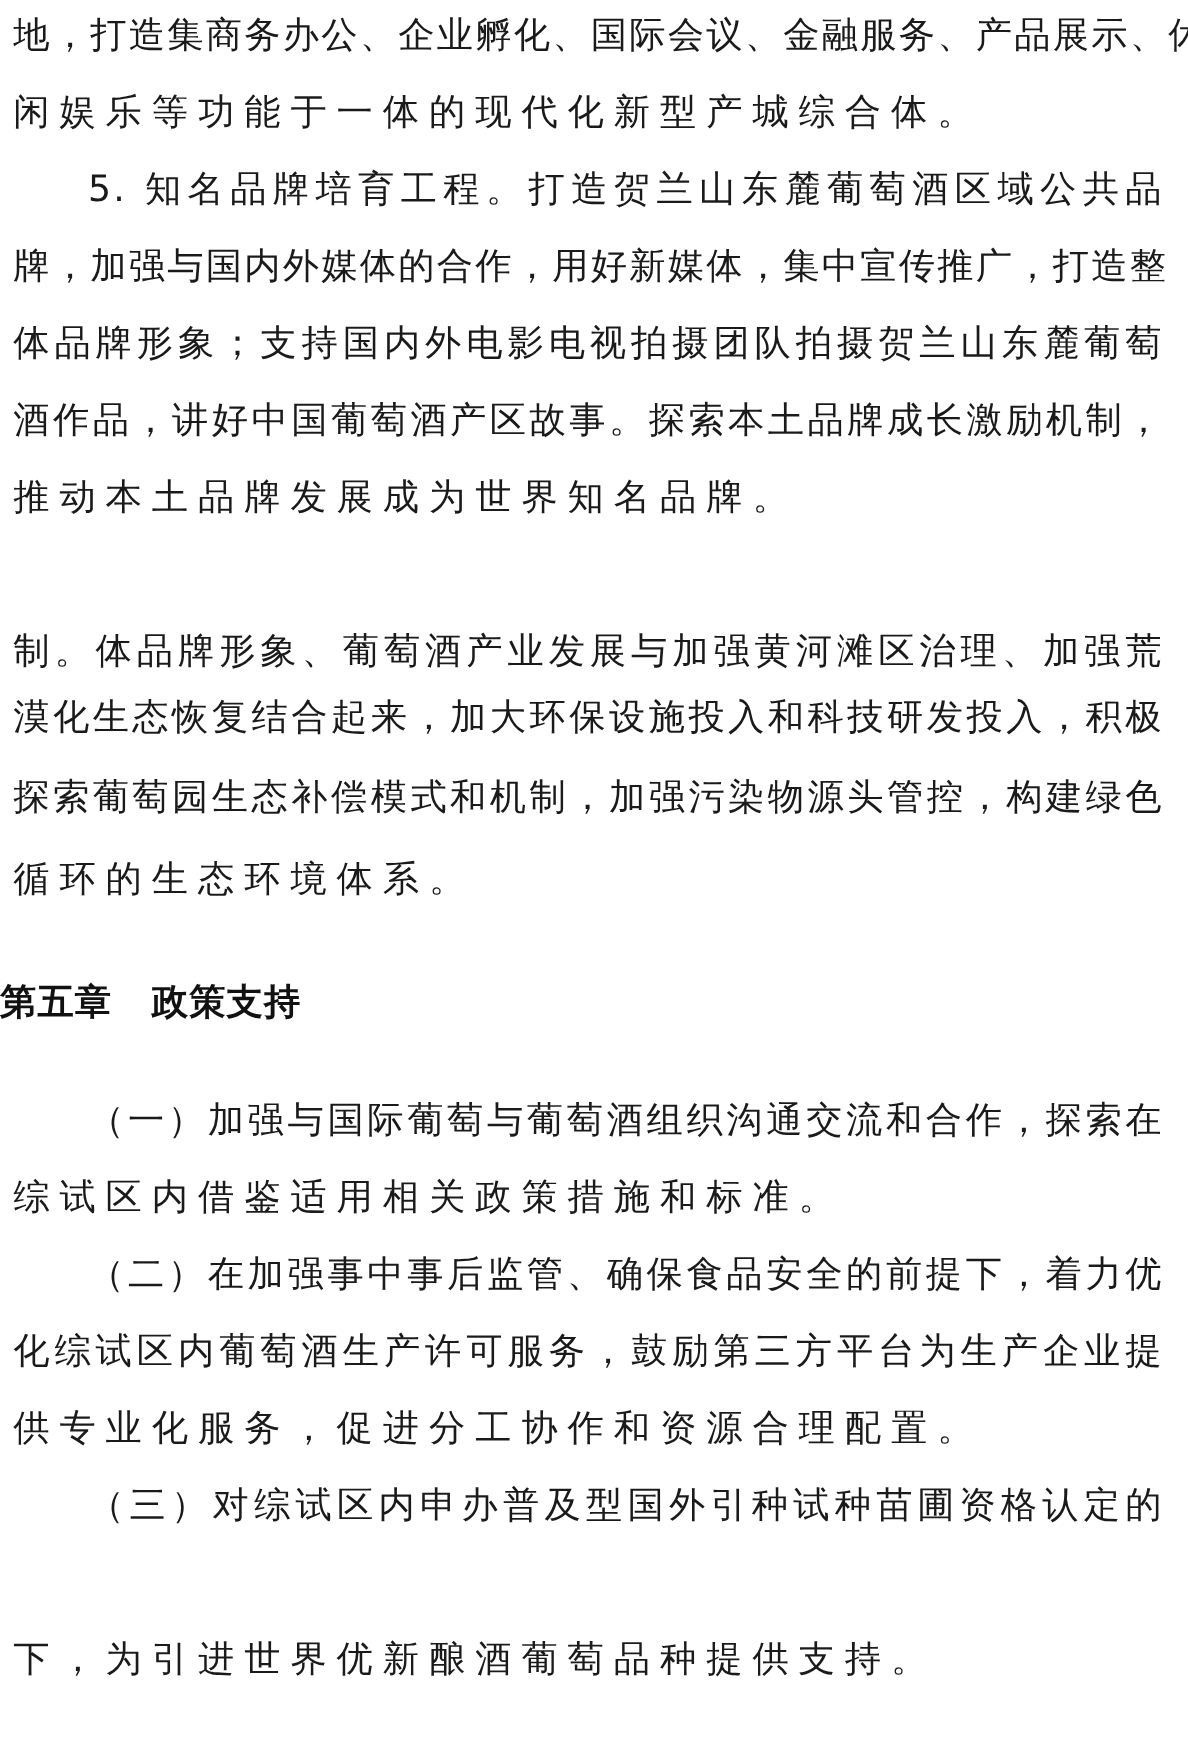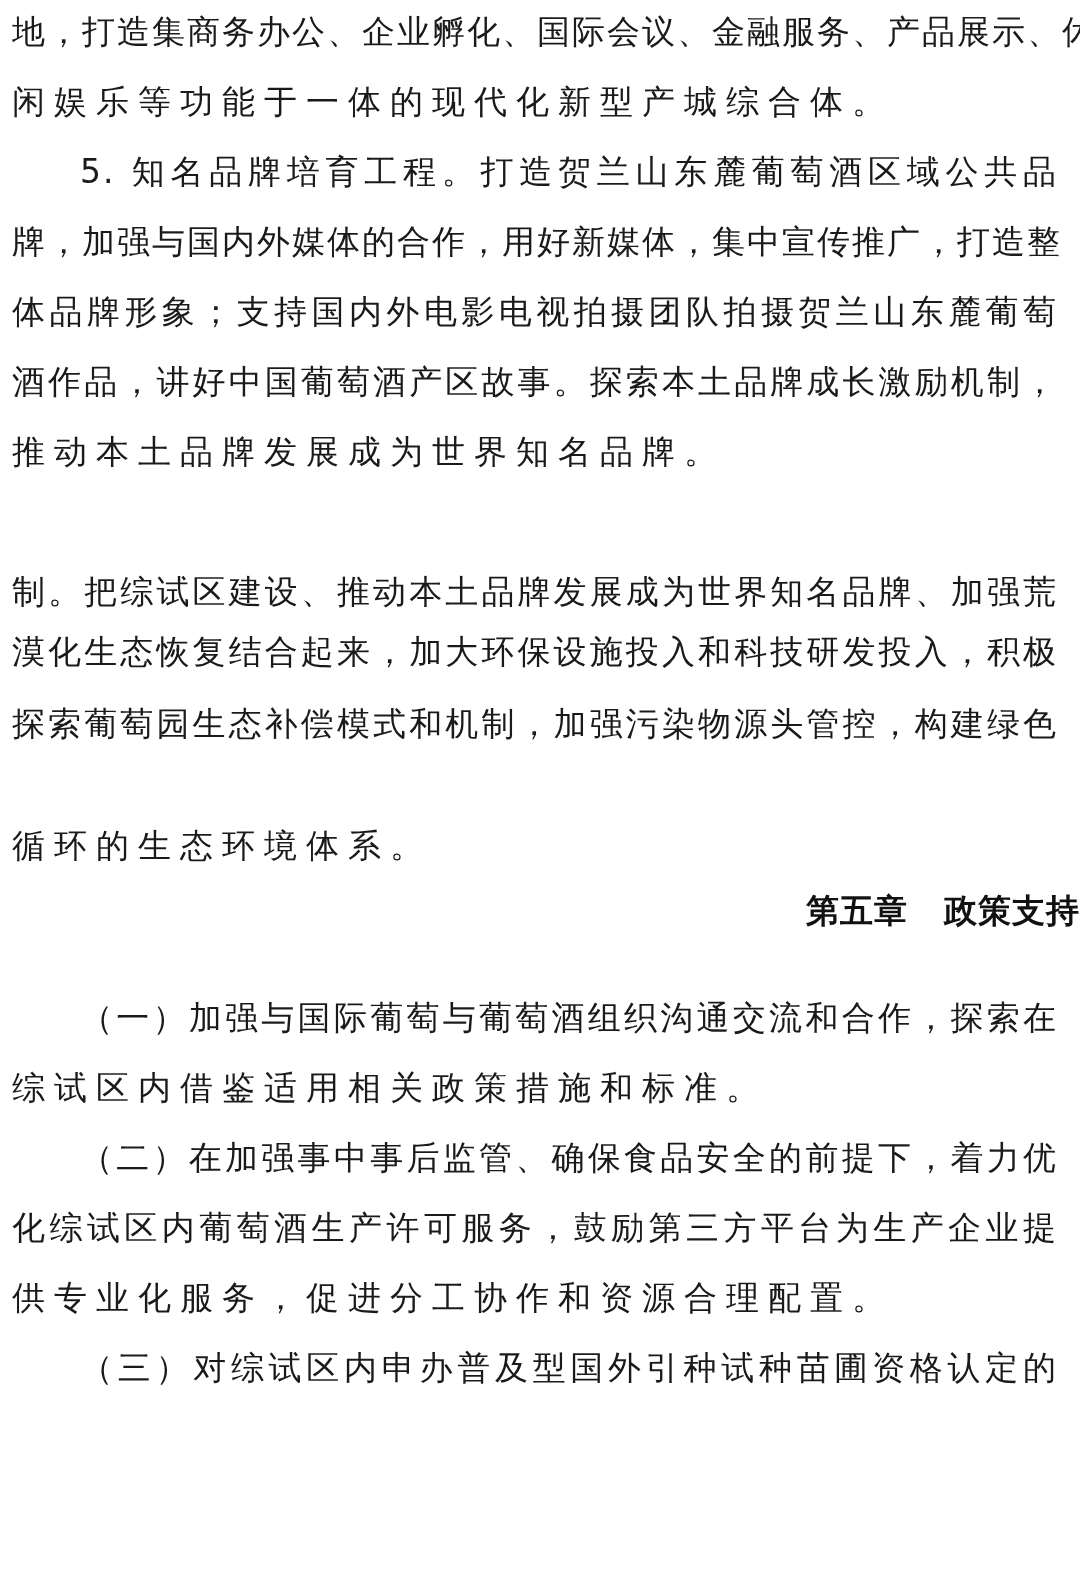--- a/index.html
+++ b/index.html
@@ -44,51 +44,52 @@
     }
     .heading {
       position: absolute;
       left: 0;
       width: 1080px;
       top: 886px;
       height: 50px;
       line-height: 50px;
       font-size: 33px;
       font-weight: bold;
-      text-align: right;
+      text-align: left;
       letter-spacing: 1px;
       color: #111111;
     }
     .heading .gap { display: inline-block; width: 36px; }
   </style>
 </head>
 <body>
 
 <div class="page">
 
   <div class="line" style="top:8px;">地，打造集商务办公、企业孵化、国际会议、金融服务、产品展示、休</div>
   <div class="line last" style="top:78px;">闲娱乐等功能于一体的现代化新型产城综合体。</div>
 
   <div class="line indent" style="top:148px;">5. 知名品牌培育工程。打造贺兰山东麓葡萄酒区域公共品</div>
   <div class="line" style="top:218px;">牌，加强与国内外媒体的合作，用好新媒体，集中宣传推广，打造整</div>
   <div class="line" style="top:288px;">体品牌形象；支持国内外电影电视拍摄团队拍摄贺兰山东麓葡萄</div>
   <div class="line" style="top:358px;">酒作品，讲好中国葡萄酒产区故事。探索本土品牌成长激励机制，</div>
   <div class="line last" style="top:428px;">推动本土品牌发展成为世界知名品牌。</div>
 
-  <div class="line" style="top:568px;">制。把综试区建设、推动本土品牌发展成为世界知名品牌、加强荒</div>
+  <div class="line" style="top:568px;">制。体品牌形象、葡萄酒产业发展与加强黄河滩区治理、加强荒</div>
   <div class="line" style="top:628px;">漠化生态恢复结合起来，加大环保设施投入和科技研发投入，积极</div>
   <div class="line" style="top:700px;">探索葡萄园生态补偿模式和机制，加强污染物源头管控，构建绿色</div>
-  <div class="line last" style="top:822px;">循环的生态环境体系。</div>
+  <div class="line last" style="top:778px;font-family:Liberation Mono, monospace;">循环的生态环境体系。</div>
 
   <div class="heading">
     <span>第五章</span><span class="gap"></span><span>政策支持</span>
   </div>
 
   <div class="line indent" style="top:994px;">（一）加强与国际葡萄与葡萄酒组织沟通交流和合作，探索在</div>
   <div class="line last" style="top:1064px;">综试区内借鉴适用相关政策措施和标准。</div>
 
   <div class="line indent" style="top:1134px;">（二）在加强事中事后监管、确保食品安全的前提下，着力优</div>
   <div class="line last" style="top:1274px;">供专业化服务，促进分工协作和资源合理配置。</div>
   <div class="line" style="top:1204px;">化综试区内葡萄酒生产许可服务，鼓励第三方平台为生产企业提</div>
 
   <div class="line indent" style="top:1344px;">（三）对综试区内申办普及型国外引种试种苗圃资格认定的</div>
+  <div class="line last" style="top:1484px;">下，为引进世界优新酿酒葡萄品种提供支持。</div>
 
 </div>
 
 </body></html>

